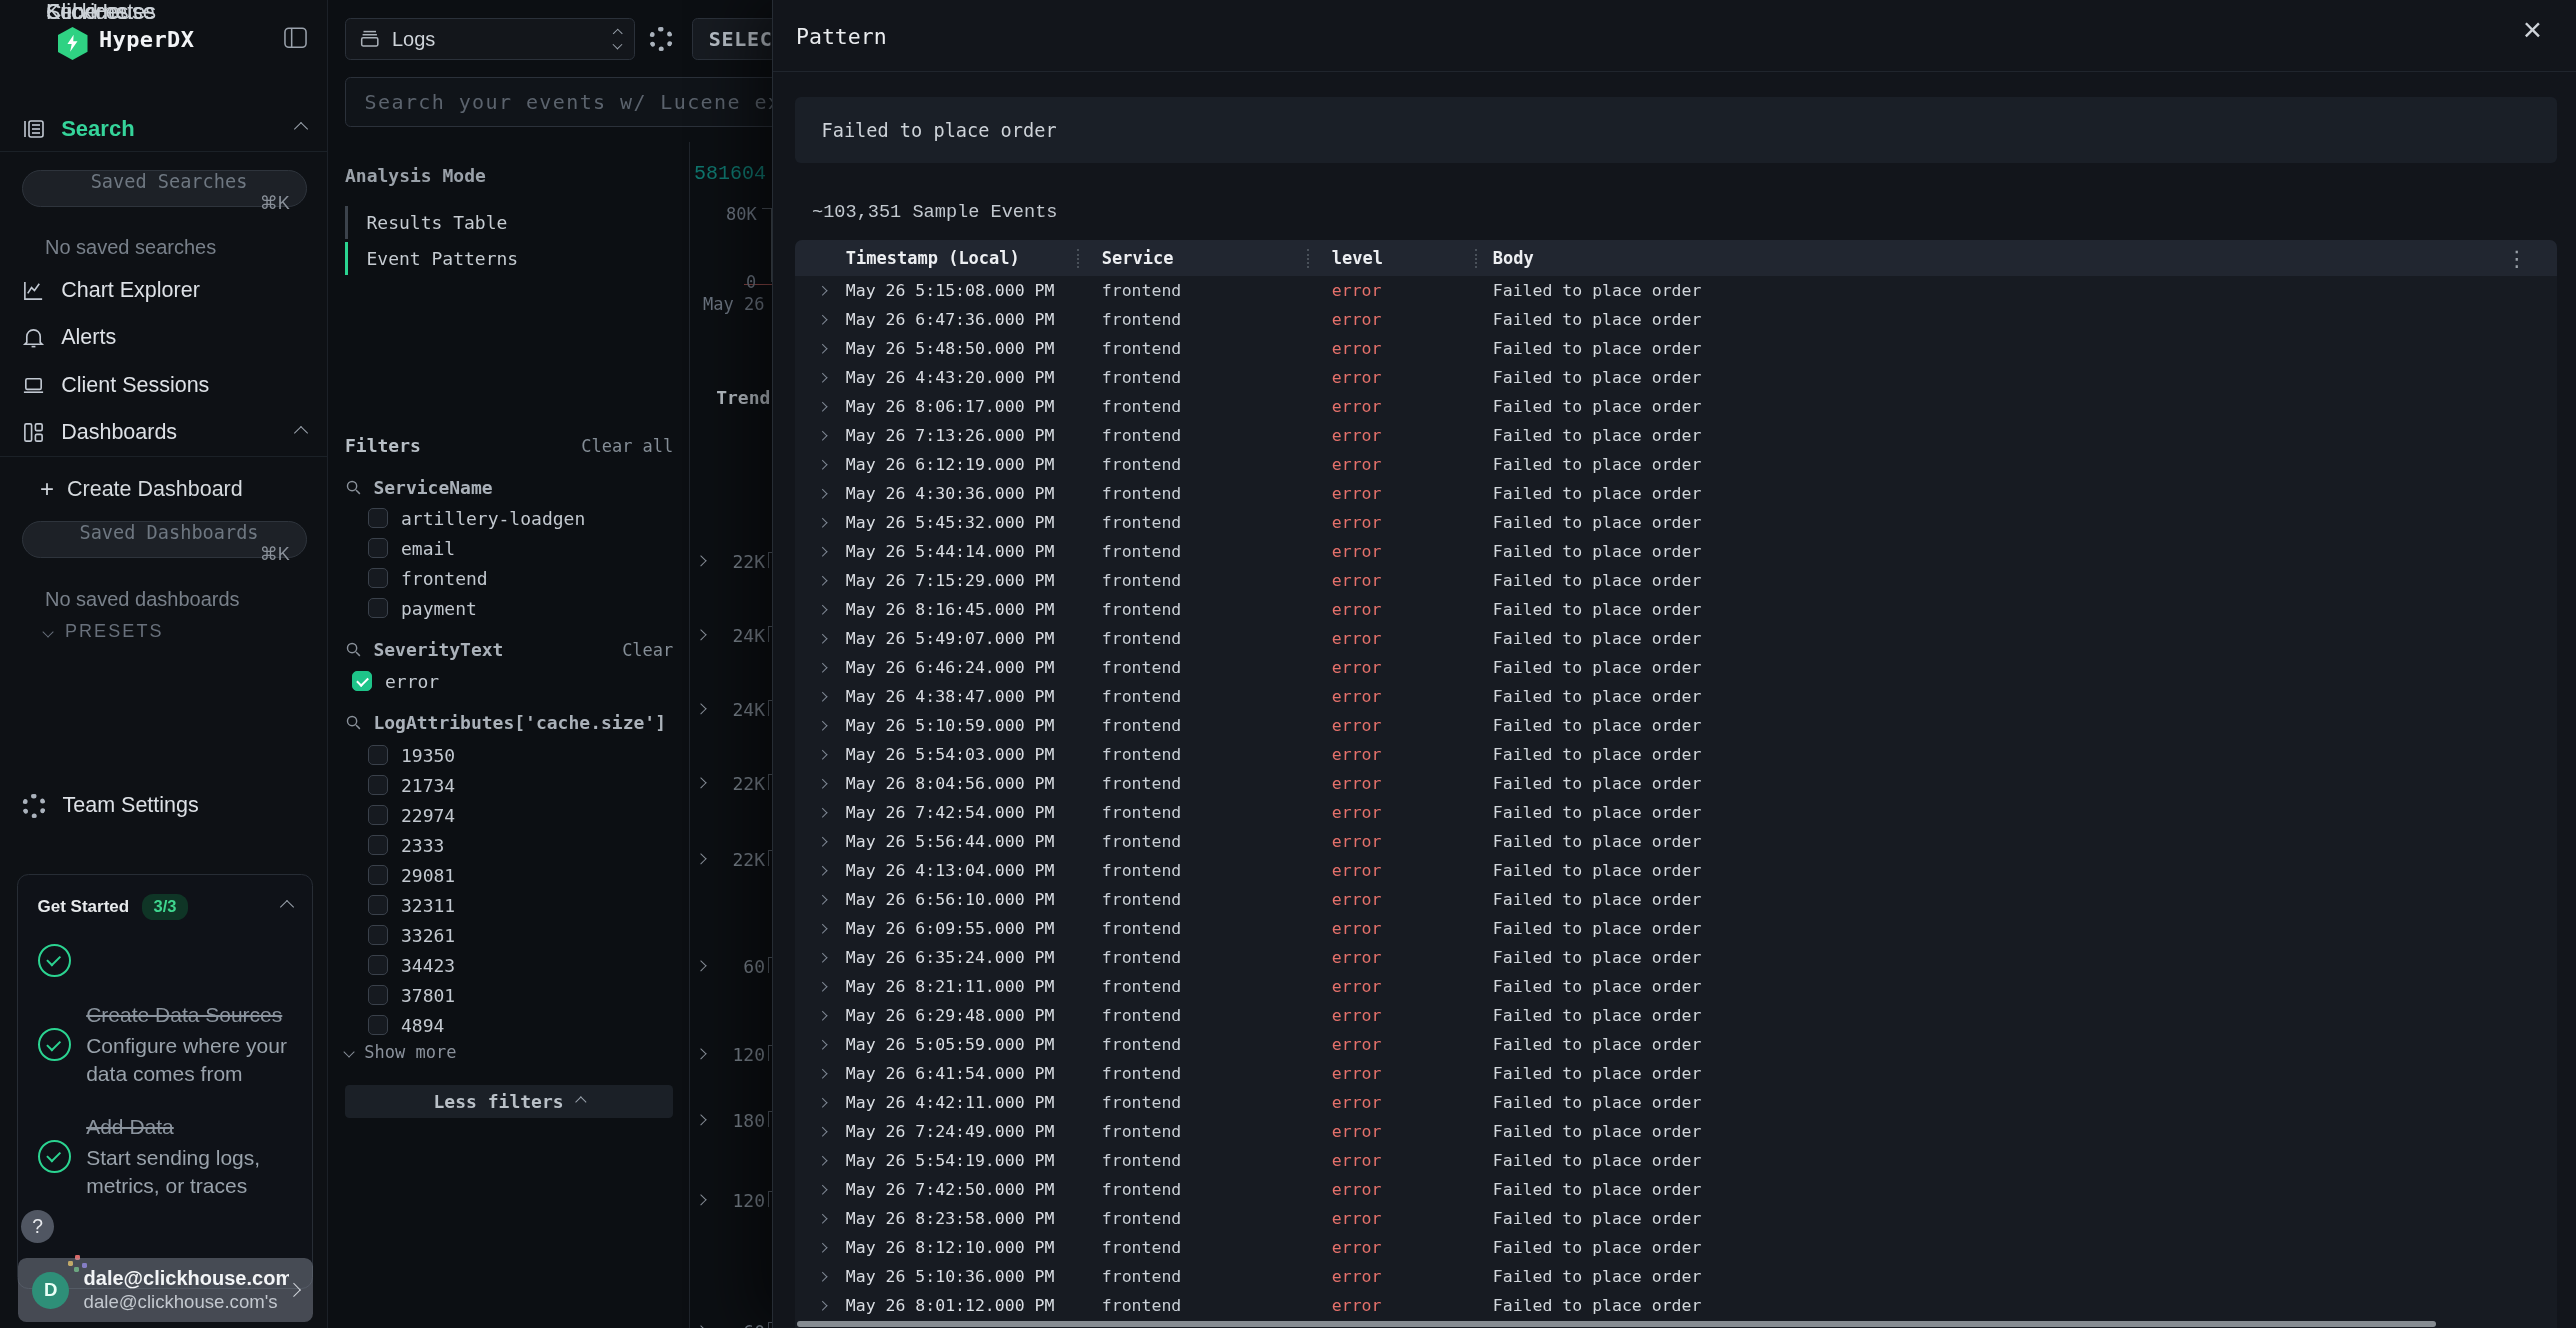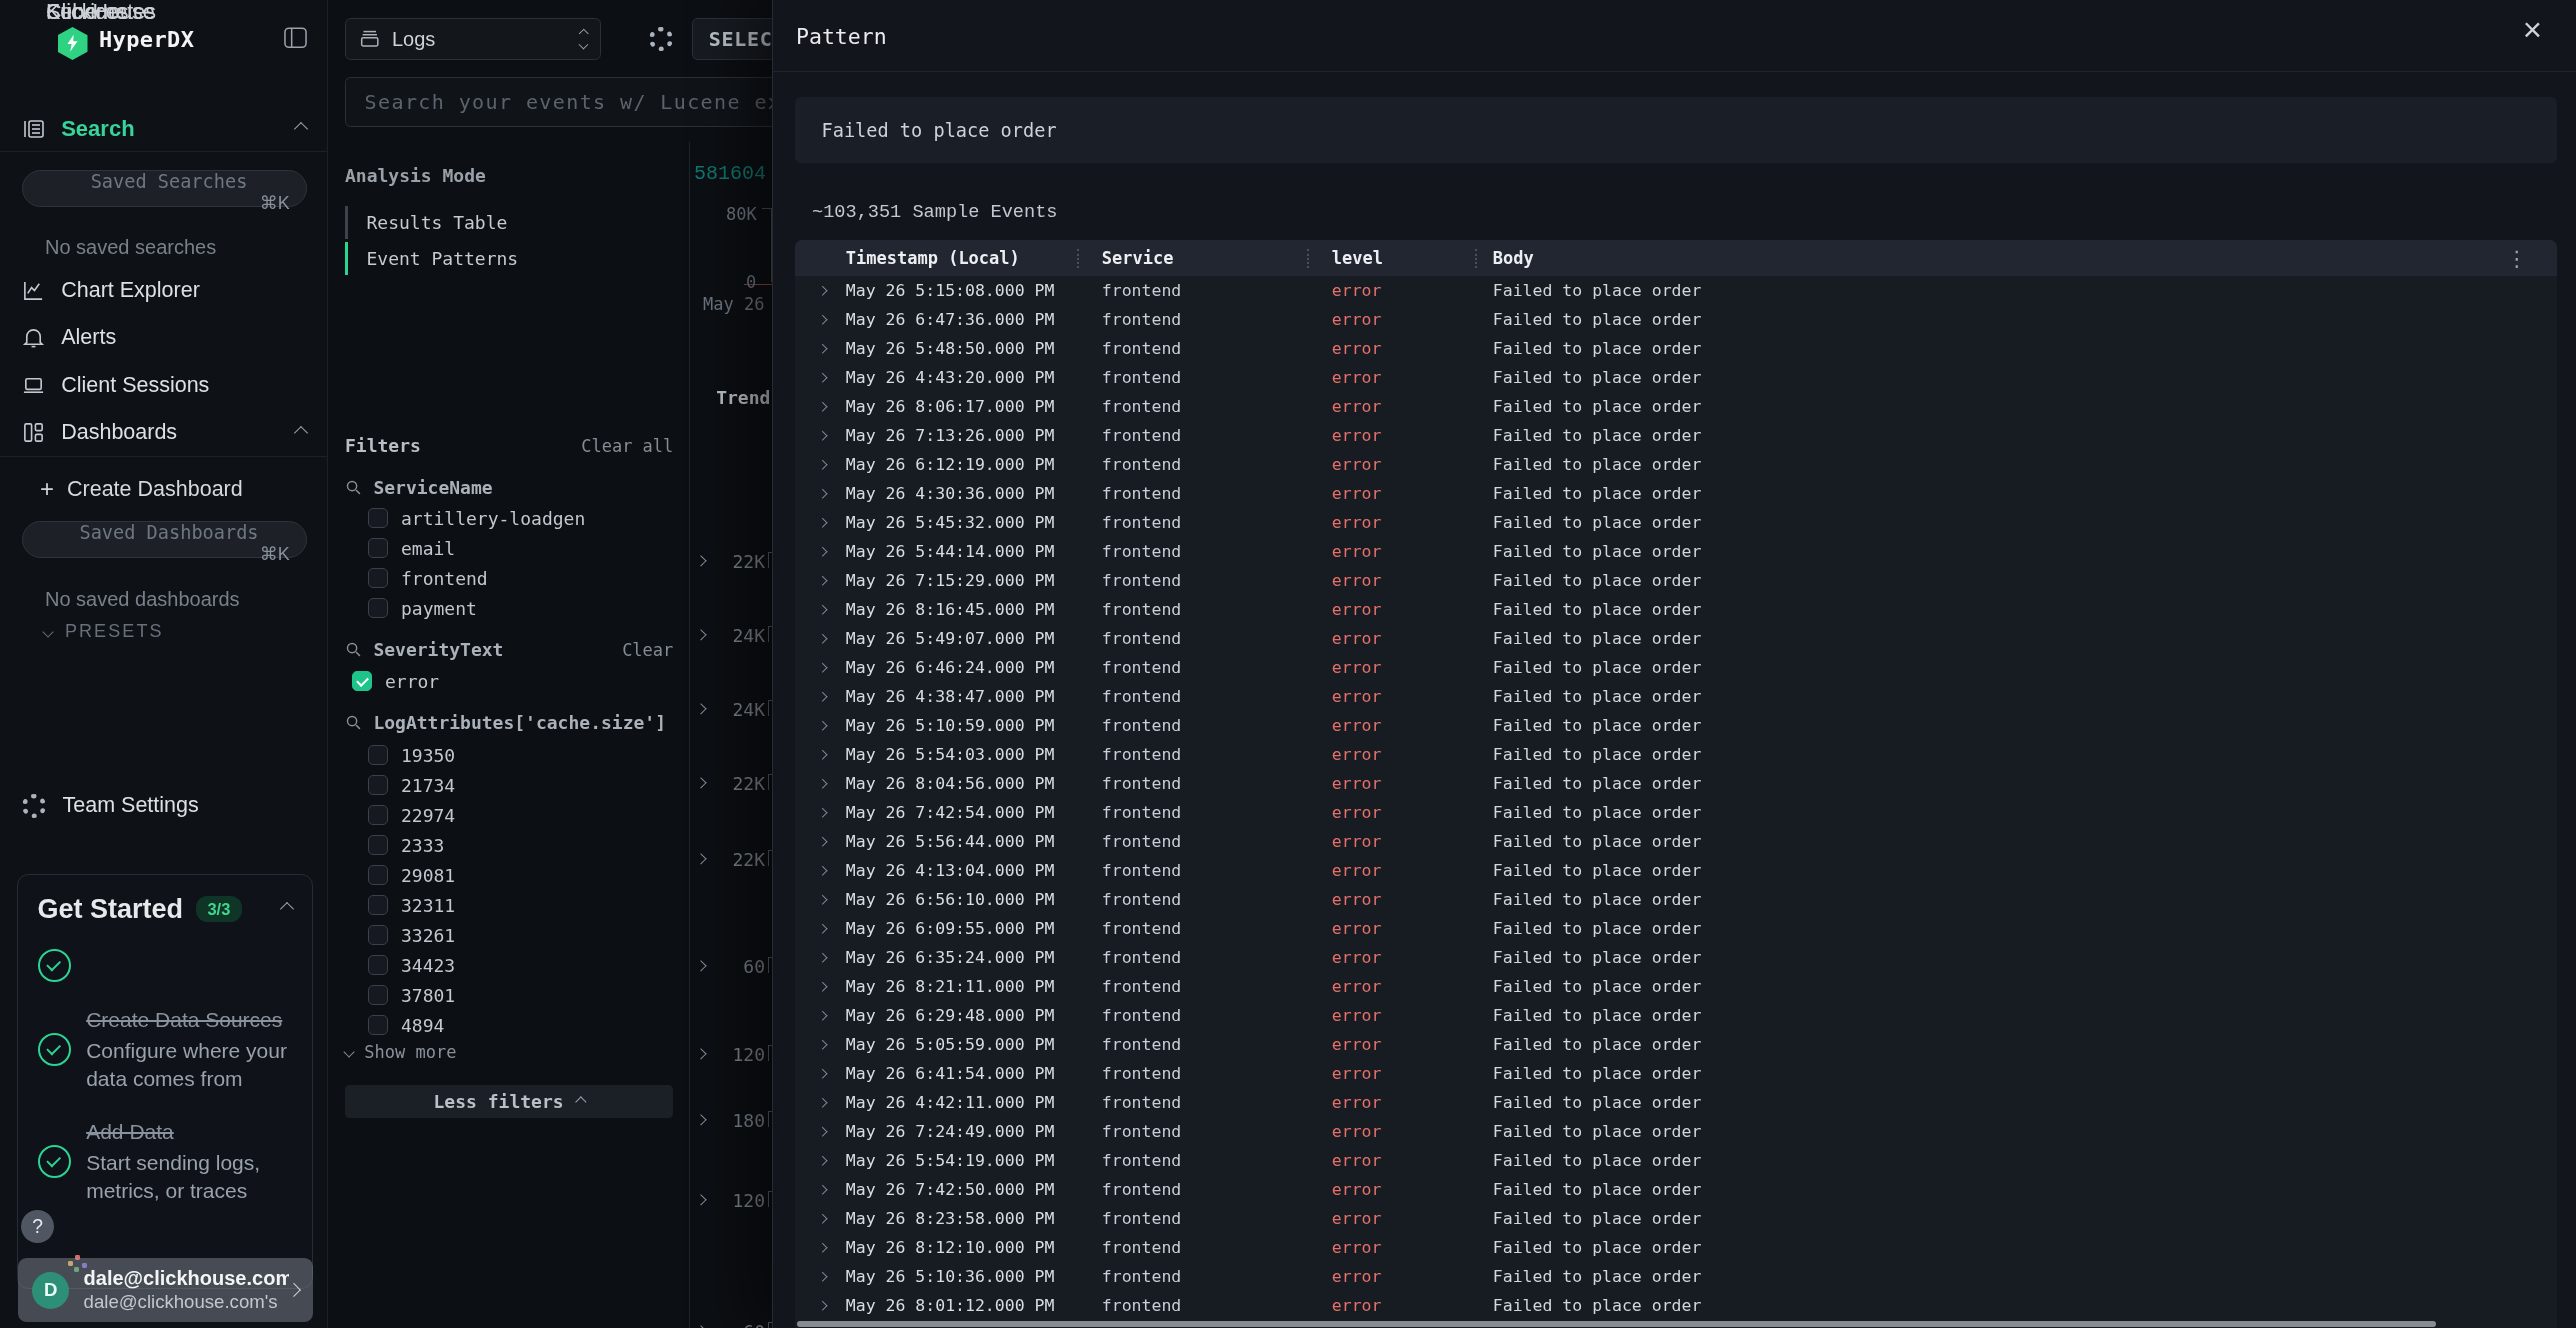--- a/index.html
+++ b/index.html
@@ -42,41 +42,41 @@
   .create-dash .lbl { margin-left:13px; font-size:21.5px; color:#d5dade; }
   .presets-row { position:absolute; left:44px; top:621px; display:flex; align-items:center; color:#68707b; }
   .presets-row .lbl { margin-left:13px; font-size:18px; letter-spacing:2.1px; }
   .preset-item { position:absolute; left:46px; font-size:21.5px; color:#ccd2d7; }
   .team-settings { position:absolute; left:21.5px; top:793px; display:flex; align-items:center; }
   .team-settings .lbl { margin-left:17px; font-size:21.5px; color:#dde1e6; }
   .gear-dot { width:24px; height:24px; border-radius:50%; border:5.7px dotted #aab2bc; }
 
   .gs-card { position:absolute; left:16.5px; top:874px; width:296px; height:415px; border:0.7px solid #272d35; border-radius:11.4px; background:#0f1218; padding:18.6px 20px; }
   .gs-head { display:flex; align-items:center; }
-  .gs-head .t { font-size:27px; font-weight:bold; color:#e7eaec; }
+  .gs-head .t { font-size:17px; font-weight:bold; color:#e7eaec; }
   .gs-badge { margin-left:13px; background:#0f3526; color:#3fd68f; font-weight:bold; font-size:16.5px; padding:3.6px 11.4px; border-radius:11.4px; }
   .gs-head .chev { margin-left:auto; }
   .gs-item { display:flex; margin-top:24px; }
   .gs-check { width:33px; height:33px; border-radius:50%; border:2.1px solid #2bd491; flex:none; position:relative; margin-right:15.7px; align-self:center; }
   .gs-check::after { content:""; position:absolute; left:7.9px; top:9.3px; width:11.4px; height:5.7px; border-left:2.1px solid #2bd491; border-bottom:2.1px solid #2bd491; transform:rotate(-45deg); }
   .gs-item .tt { font-size:21px; color:#8a939d; text-decoration:line-through; line-height:1.35; }
   .gs-item .dd { font-size:21px; color:#99a2ab; line-height:1.35; margin-top:2.9px; }
   .help-fab { position:absolute; left:21px; top:1210px; width:33px; height:33px; border-radius:50%; background:rgba(92,99,112,.85); color:#e8eaee; font-size:19.3px; display:flex; align-items:center; justify-content:center; z-index:3; }
   .party { position:absolute; left:68px; top:1254px; width:21.5px; height:18.6px; z-index:2; }
   .party i { position:absolute; width:5px; height:5px; border-radius:1.4px; }
   .user-chip { position:absolute; left:18px; top:1258px; width:295px; height:64px; border-radius:8.6px; background:rgba(148,155,170,.42); display:flex; align-items:center; padding:0 14.3px; z-index:4; }
   .avatar { width:37px; height:37px; border-radius:50%; background:#2e8f78; color:#eafff6; font-weight:bold; font-size:18.6px; display:flex; align-items:center; justify-content:center; flex:none; }
   .uc-text { margin-left:14.3px; overflow:hidden; }
   .uc-name { font-size:20px; font-weight:bold; color:#f2f4f6; white-space:nowrap; }
   .uc-org { font-size:18.6px; color:#c3c8cf; white-space:nowrap; margin-top:1.4px; }
   .user-chip .chev { margin-left:auto; border-color:#d0d4da; }
 
   
   .main { position:absolute; left:328px; top:0; right:0; bottom:0; background:#0c0f13; }
-  .logs-select { position:absolute; left:17px; top:18px; width:256px; height:42px; border:0.7px solid #2b313a; border-radius:5.7px; background:#13161b; display:flex; align-items:center; padding:0 13px; }
+  .logs-select { position:absolute; left:17px; top:18px; width:290px; height:42px; border:0.7px solid #2b313a; border-radius:5.7px; background:#13161b; display:flex; align-items:center; padding:0 13px; }
   .logs-select .lbl { margin-left:11.4px; font-size:20px; color:#ced3d9; }
   .updown { margin-left:auto; display:flex; flex-direction:column; gap:4.3px; }
   .updown .chev { width:7.2px; height:7.2px; border-width:1.4px; }
   .gear-pos { position:absolute; left:321px; top:27px; }
   .select-btn { position:absolute; left:364px; top:18px; width:122px; height:42px; border:0.7px solid #2b313a; border-radius:5.7px; background:#171b21; display:flex; align-items:center; padding:0 15.7px; font-family:"DejaVu Sans Mono",monospace; font-size:20px; font-weight:bold; color:#b9c0c8; letter-spacing:0.7px; }
   .lucene { position:absolute; left:17px; top:77px; width:2211px; height:50px; border:0.7px solid #2b313a; border-radius:5.7px; background:#101419; display:flex; align-items:center; padding:0 18.6px; }
   .lucene .ph { font-family:"DejaVu Sans Mono",monospace; font-size:20px; color:#5b636d; letter-spacing:1.4px; white-space:nowrap; }
 
   .filter-col { position:absolute; left:0; top:142px; width:362px; bottom:0; border-right:0.7px solid #20252c; }
   .fc-abs { position:absolute; left:17px; right:15.7px; }

